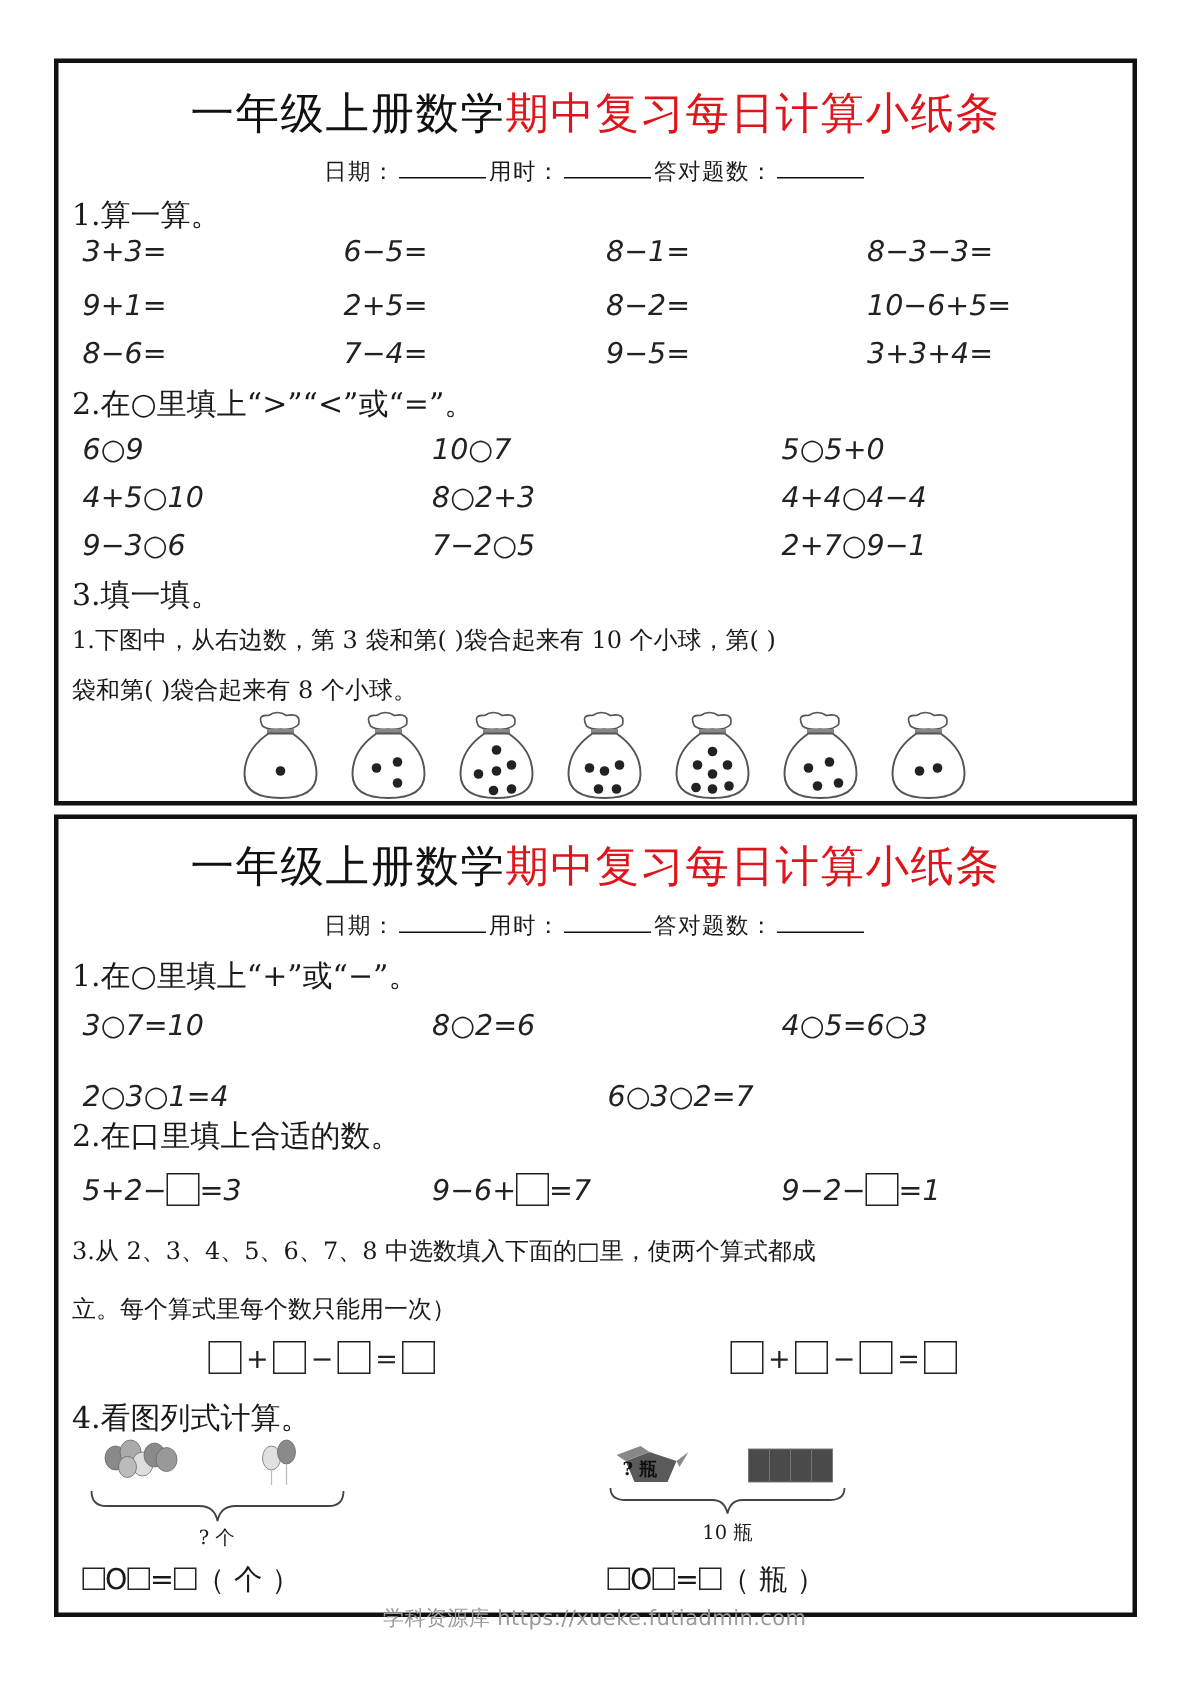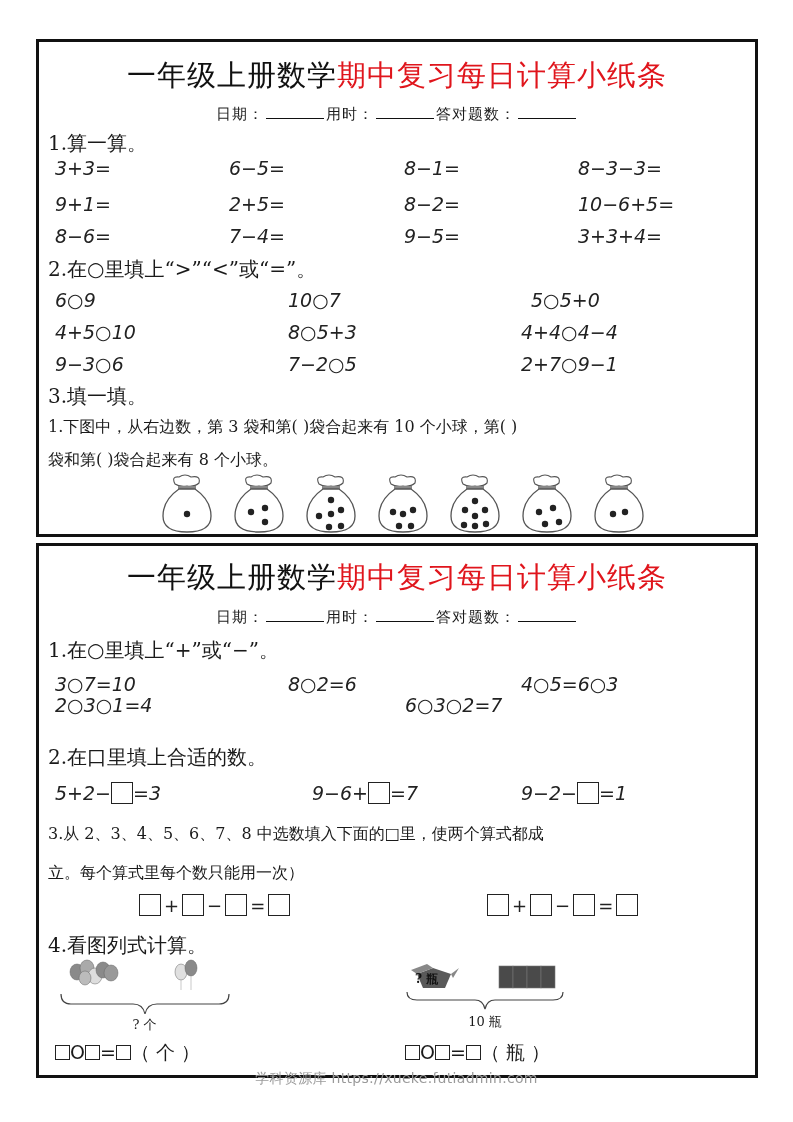--- a/index.html
+++ b/index.html
@@ -54,25 +54,25 @@
     <span class="cell" style="left:16px;">8−6=</span>
     <span class="cell" style="left:190px;">7−4=</span>
     <span class="cell" style="left:365px;">9−5=</span>
     <span class="cell" style="left:539px;">3+3+4=</span>
   </div>
 
   <div class="heading" style="top:214px;">2.在○里填上“&gt;”“&lt;”或“=”。</div>
   <div class="row" style="top:247px;">
     <span class="cell" style="left:16px;">6○9</span>
     <span class="cell" style="left:249px;">10○7</span>
-    <span class="cell" style="left:482px;margin-left:10px;">5○5+0</span>
+    <span class="cell" style="left:482px;">5○5+0</span>
   </div>
   <div class="row" style="top:279px;">
     <span class="cell" style="left:16px;">4+5○10</span>
-    <span class="cell" style="left:249px;">8○5+3</span>
+    <span class="cell" style="left:249px;">8○2+3</span>
     <span class="cell" style="left:482px;">4+4○4−4</span>
   </div>
   <div class="row" style="top:311px;">
     <span class="cell" style="left:16px;">9−3○6</span>
     <span class="cell" style="left:249px;">7−2○5</span>
     <span class="cell" style="left:482px;">2+7○9−1</span>
   </div>
 
   <div class="heading" style="top:341px;">3.填一填。</div>
   <div class="para" style="top:368px;">1.下图中，从右边数，第 3 袋和第(     )袋合起来有 10 个小球，第(     )</div>
@@ -152,29 +152,29 @@
   <div class="meta" style="top:61px;">
     <span>日期：</span><span class="blank"></span><span>用时：</span><span class="blank"></span><span>答对题数：</span><span class="blank"></span>
   </div>
 
   <div class="heading" style="top:91px;">1.在○里填上“+”或“−”。</div>
   <div class="row" style="top:127px;">
     <span class="cell" style="left:16px;">3○7=10</span>
     <span class="cell" style="left:249px;">8○2=6</span>
     <span class="cell" style="left:482px;">4○5=6○3</span>
   </div>
-  <div class="row" style="top:148px;">
+  <div class="row" style="top:174px;">
     <span class="cell" style="left:16px;">2○3○1=4</span>
     <span class="cell" style="left:366px;">6○3○2=7</span>
   </div>
 
   <div class="heading" style="top:198px;">2.在口里填上合适的数。</div>
   <div class="row" style="top:236px;padding-left:27px;">
     <span class="cell" style="left:16px;"><span>5+2−</span><span class="sq"></span><span>=3</span></span>
-    <span class="cell" style="left:249px;margin-left:24px;"><span>9−6+</span><span class="sq"></span><span>=7</span></span>
+    <span class="cell" style="left:249px;"><span>9−6+</span><span class="sq"></span><span>=7</span></span>
     <span class="cell" style="left:482px;"><span>9−2−</span><span class="sq"></span><span>=1</span></span>
   </div>
 
   <div class="para" style="top:271px;">3.从 2、3、4、5、6、7、8 中选数填入下面的□里，使两个算式都成</div>
   <div class="para" style="top:310px;">立。每个算式里每个数只能用一次）</div>
   <div class="row" style="top:348px;">
     <span class="cell" style="left:100px; font-style:normal;">
       <span class="sq"></span><span class="op">+</span><span class="sq"></span><span class="op">−</span><span class="sq"></span><span class="op">=</span><span class="sq"></span>
     </span>
     <span class="cell" style="left:448px; font-style:normal;">

